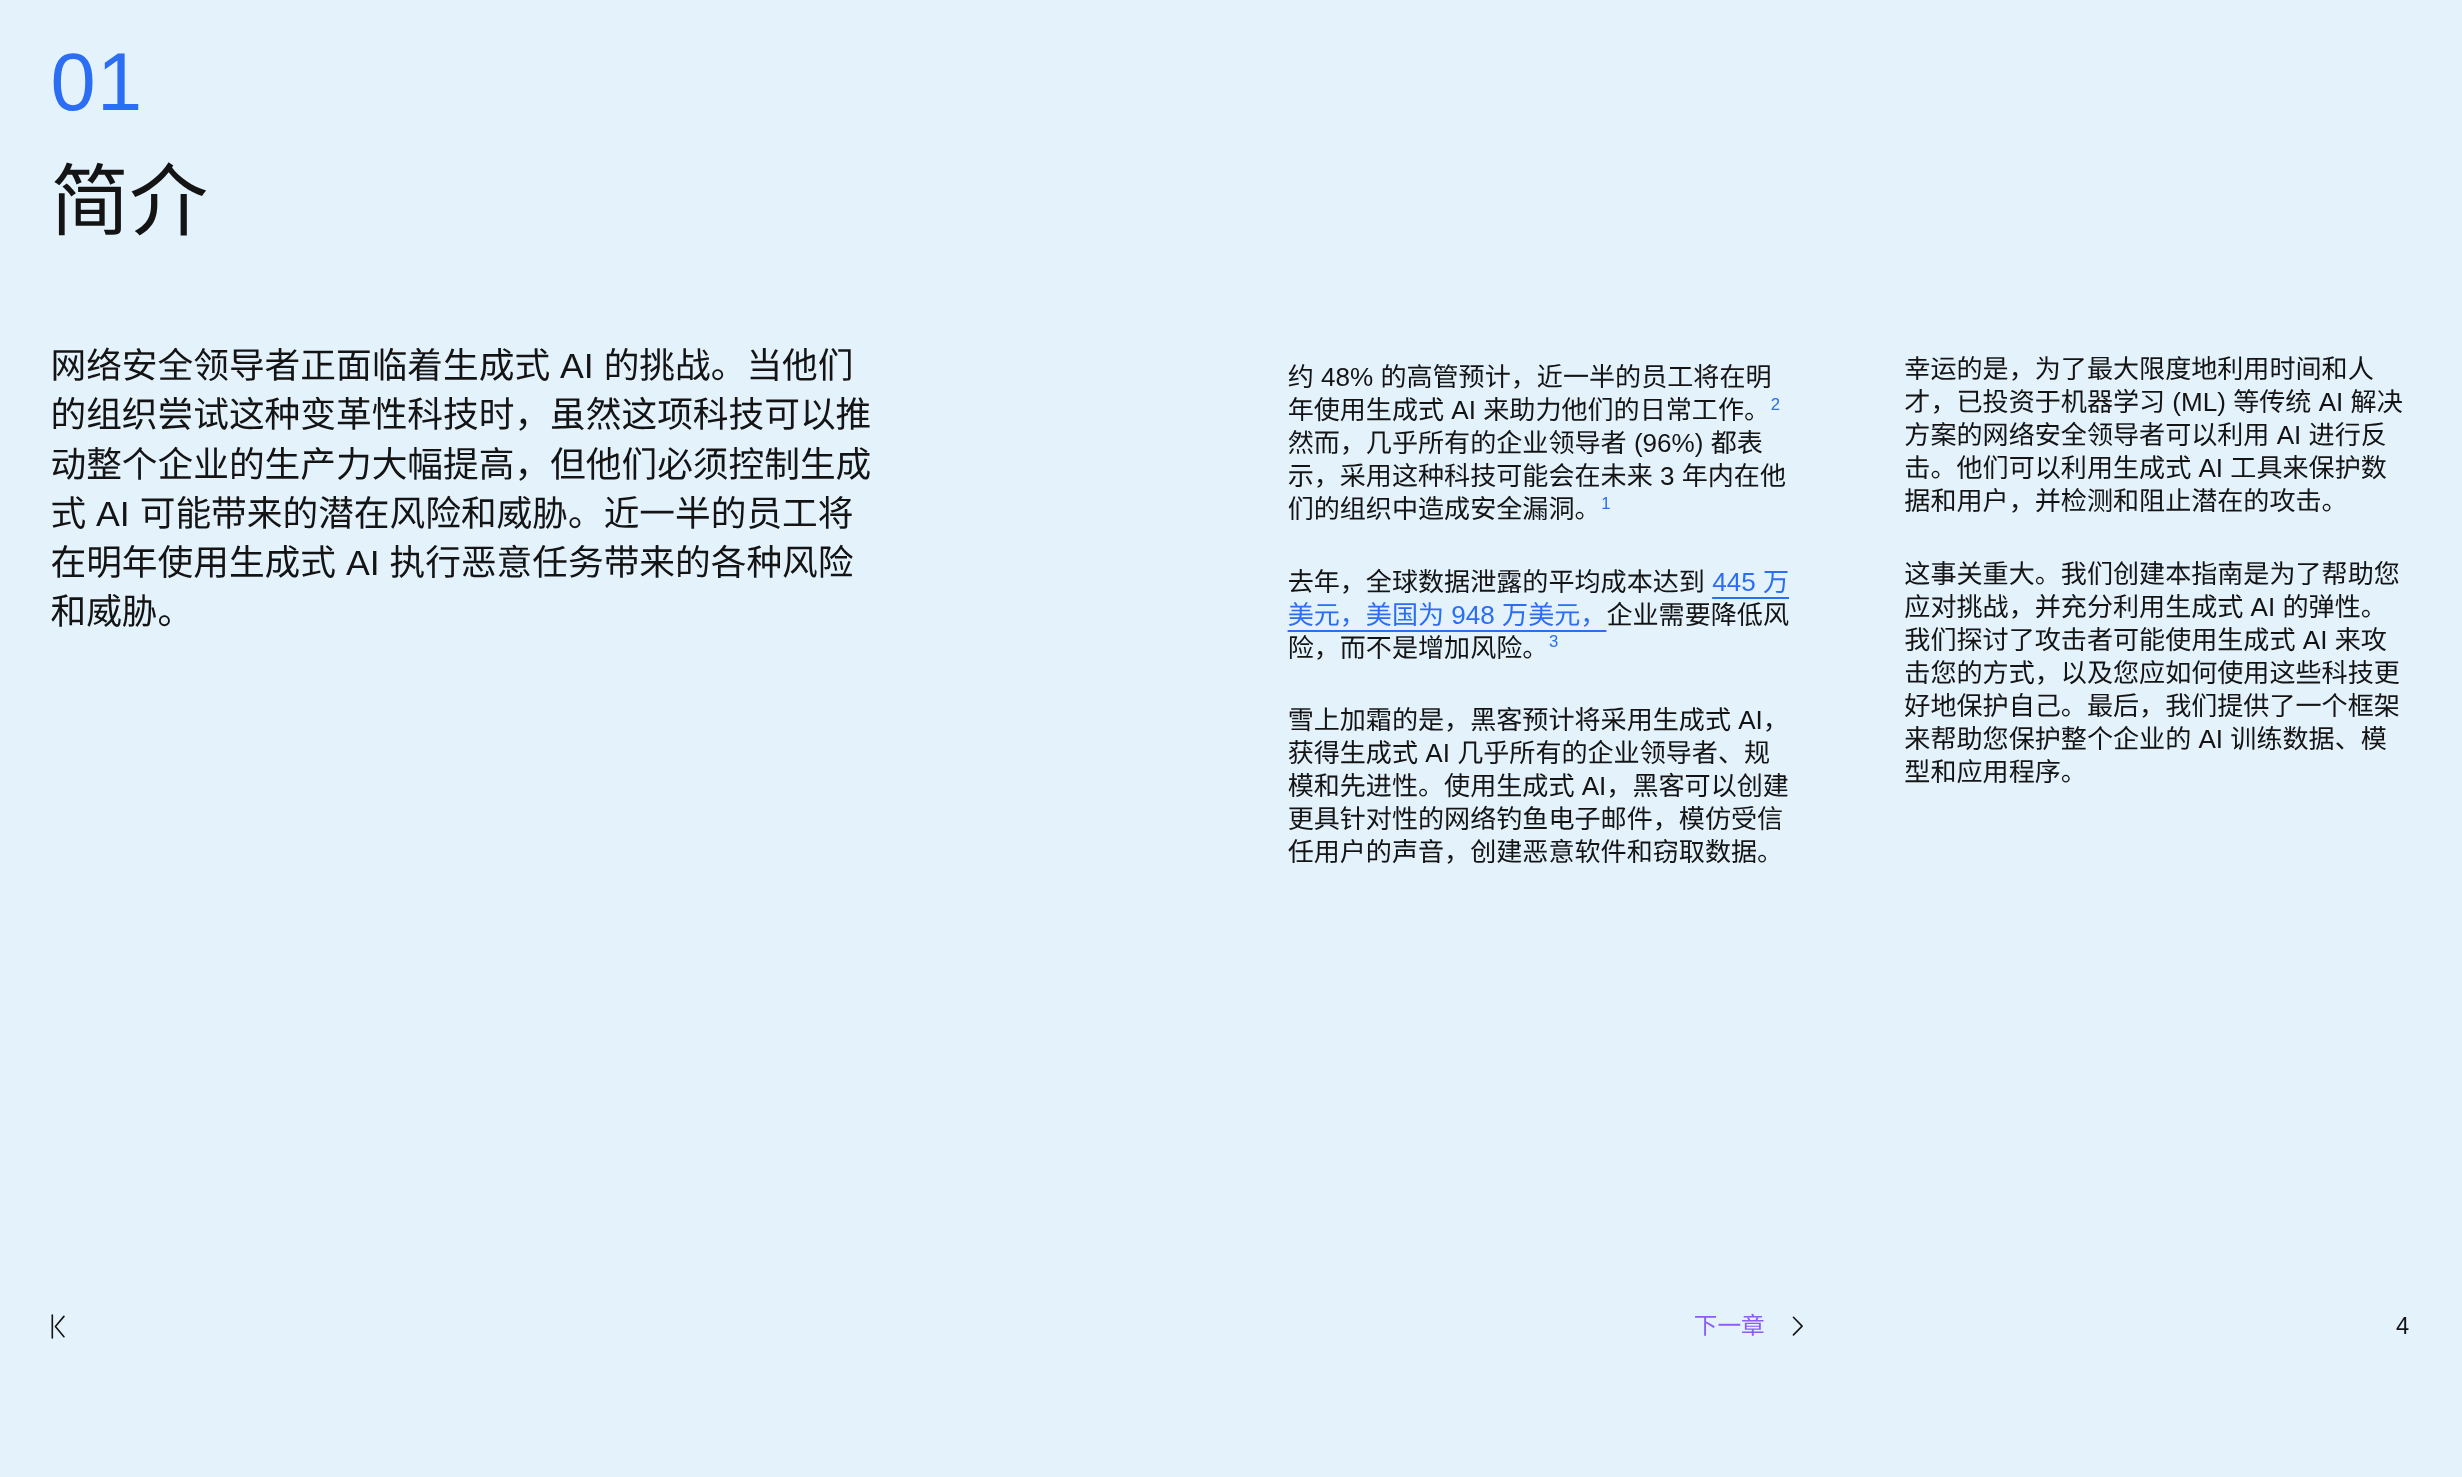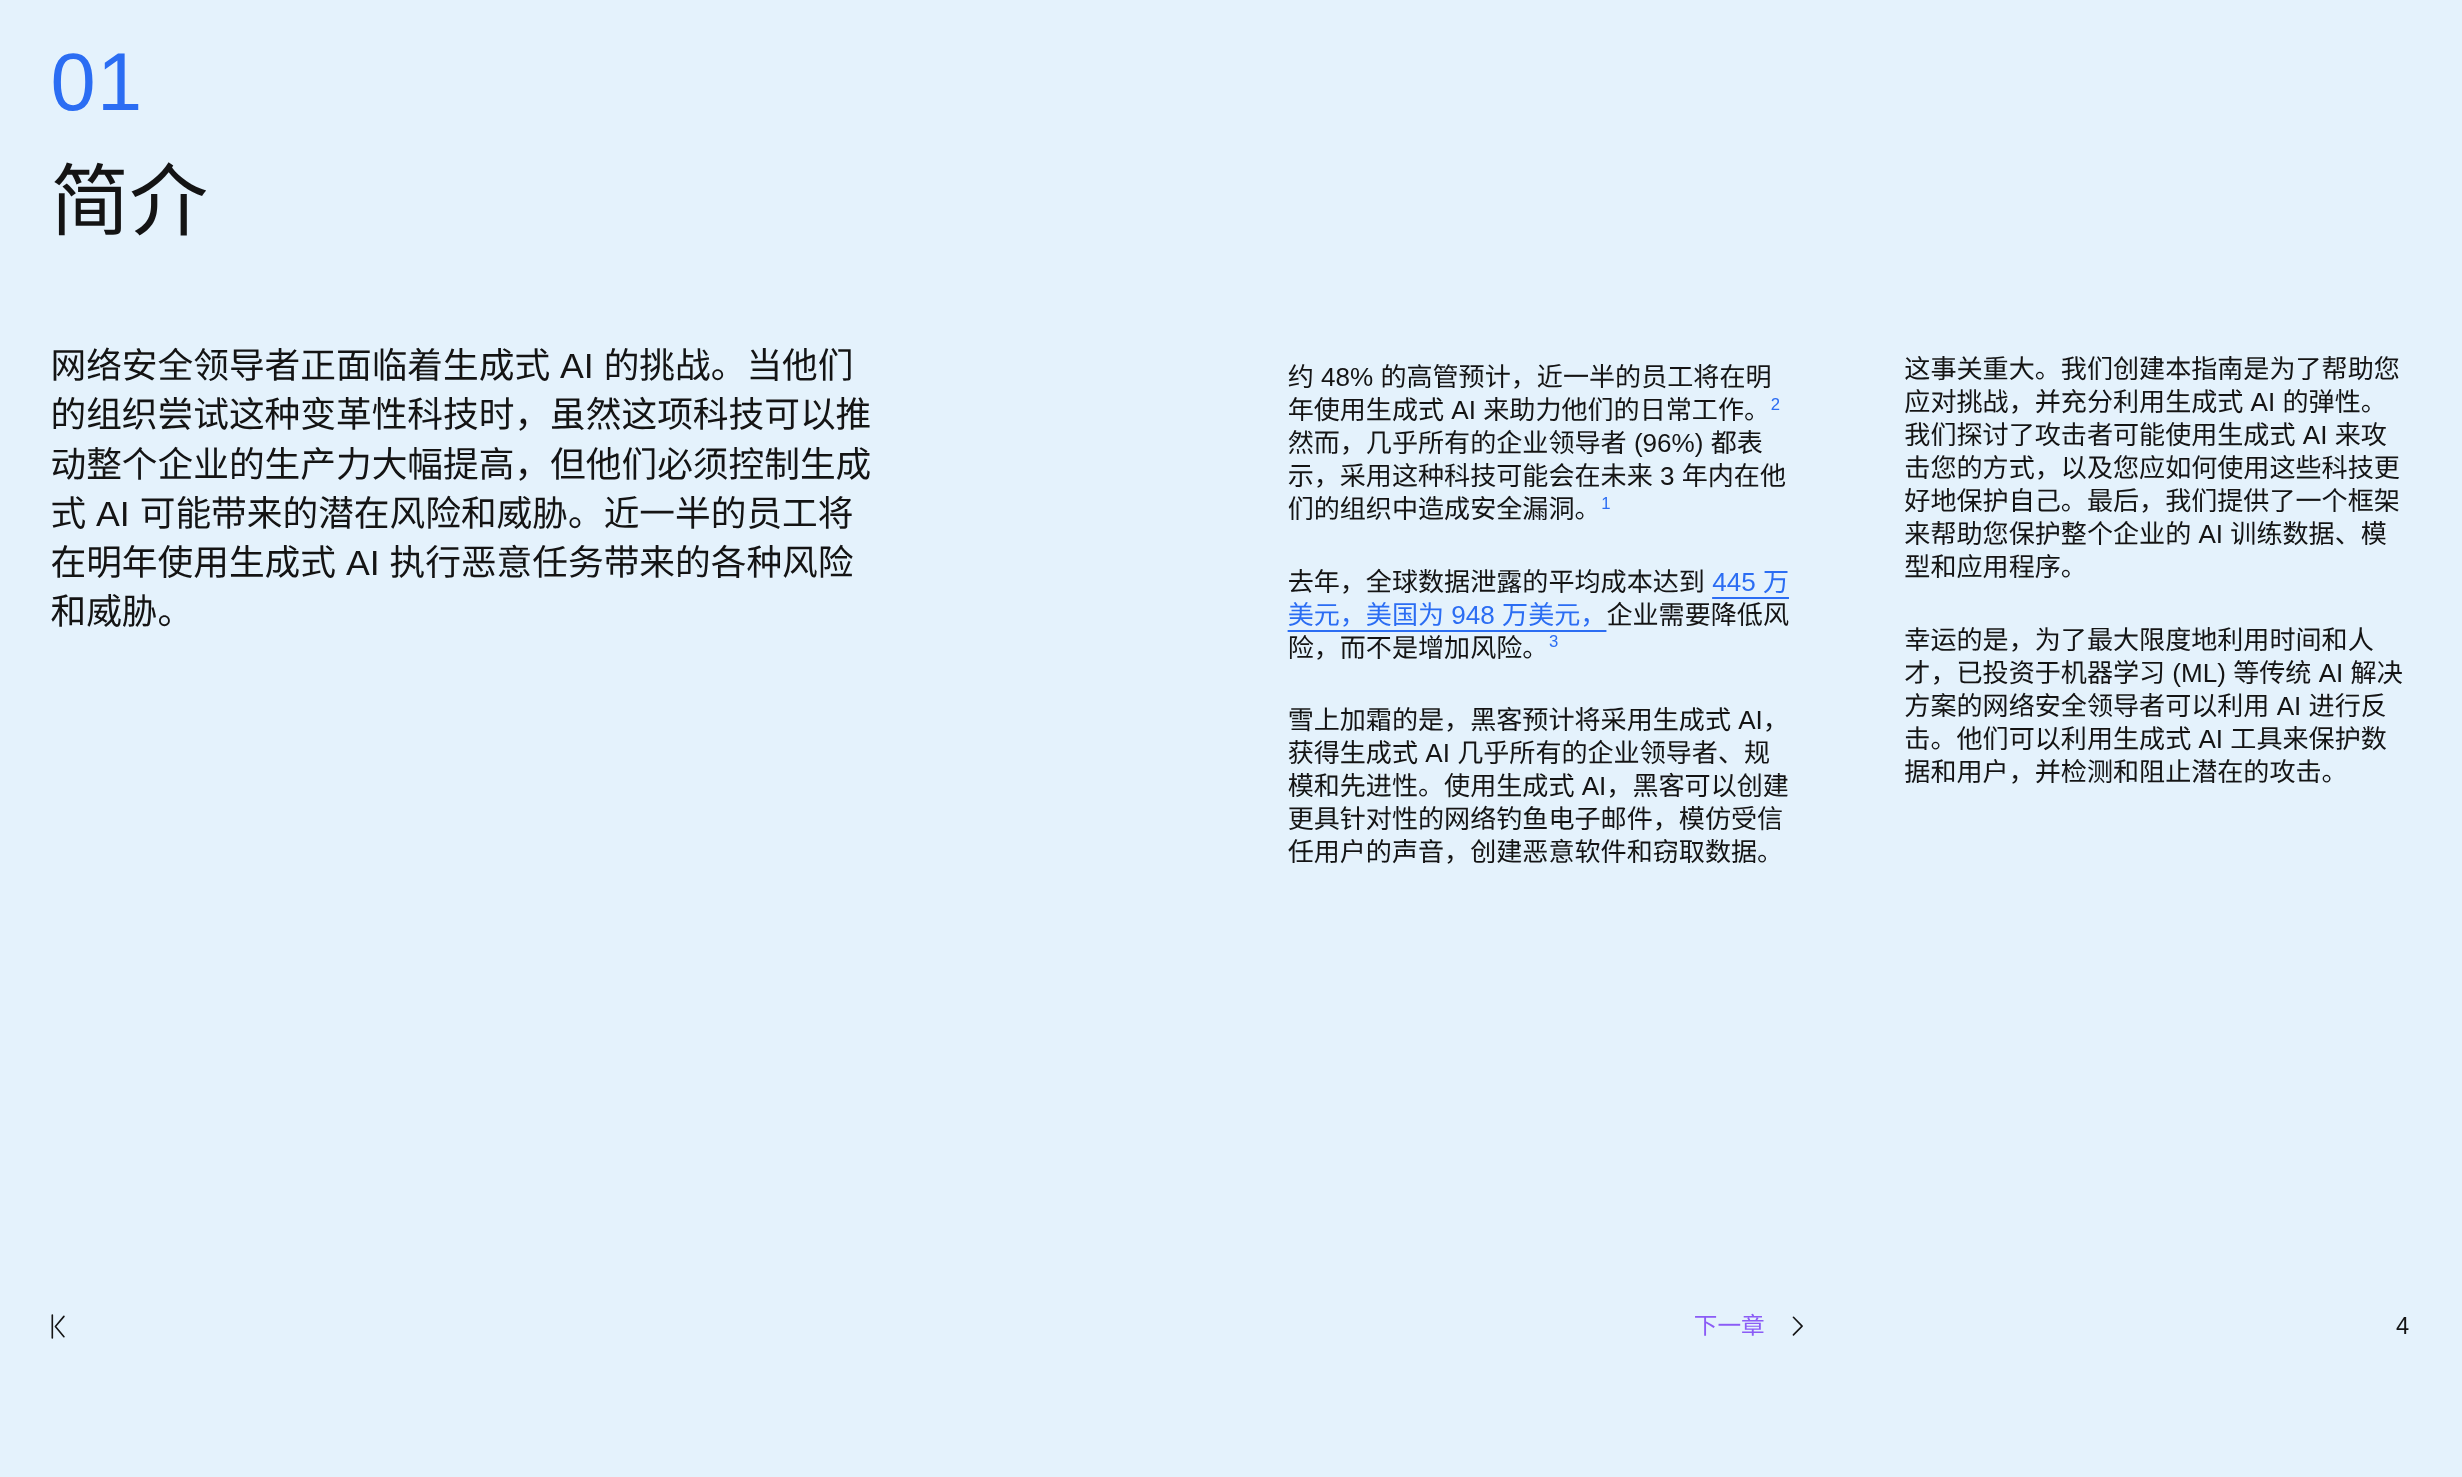--- a/index.html
+++ b/index.html
@@ -93,22 +93,22 @@
 
   <div class="abs col col-mid">
     <p><span>约 48% 的高管预计，近一半的员工将在明年使用生成式 AI 来助力他们的日常工作。</span><sup class="fn">2</sup><span>然而，几乎所有的企业领导者 (96%) 都表示，采用这种科技可能会在未来 3 年内在他们的组织中造成安全漏洞。</span><sup class="fn">1</sup></p>
 
     <p><span>去年，全球数据泄露的平均成本达到 </span><a class="inline-link">445 万美元，美国为 948 万美元，</a><span>企业需要降低风险，而不是增加风险。</span><sup class="fn">3</sup></p>
 
     <p>雪上加霜的是，黑客预计将采用生成式 AI，获得生成式 AI 几乎所有的企业领导者、规模和先进性。使用生成式 AI，黑客可以创建更具针对性的网络钓鱼电子邮件，模仿受信任用户的声音，创建恶意软件和窃取数据。</p>
   </div>
 
   <div class="abs col col-right">
+    <p>幸运的是，为了最大限度地利用时间和人才，已投资于机器学习 (ML) 等传统 AI 解决方案的网络安全领导者可以利用 AI 进行反击。他们可以利用生成式 AI 工具来保护数据和用户，并检测和阻止潜在的攻击。</p>
     <p>这事关重大。我们创建本指南是为了帮助您应对挑战，并充分利用生成式 AI 的弹性。我们探讨了攻击者可能使用生成式 AI 来攻击您的方式，以及您应如何使用这些科技更好地保护自己。最后，我们提供了一个框架来帮助您保护整个企业的 AI 训练数据、模型和应用程序。</p>
-    <p>幸运的是，为了最大限度地利用时间和人才，已投资于机器学习 (ML) 等传统 AI 解决方案的网络安全领导者可以利用 AI 进行反击。他们可以利用生成式 AI 工具来保护数据和用户，并检测和阻止潜在的攻击。</p>
   </div>
 
   <button class="abs nav-first" aria-label="first page">
     <span>
       <svg viewBox="0 0 12 20" fill="none" xmlns="http://www.w3.org/2000/svg">
         <path d="M1.7 1.5 V18.5" stroke="#141414" stroke-width="1.2" stroke-linecap="round"></path>
         <path d="M10.3 2.5 L4 10 L10.3 17.5" stroke="#141414" stroke-width="1.2" stroke-linecap="round" stroke-linejoin="round" fill="none"></path>
       </svg>
     </span>
   </button>

